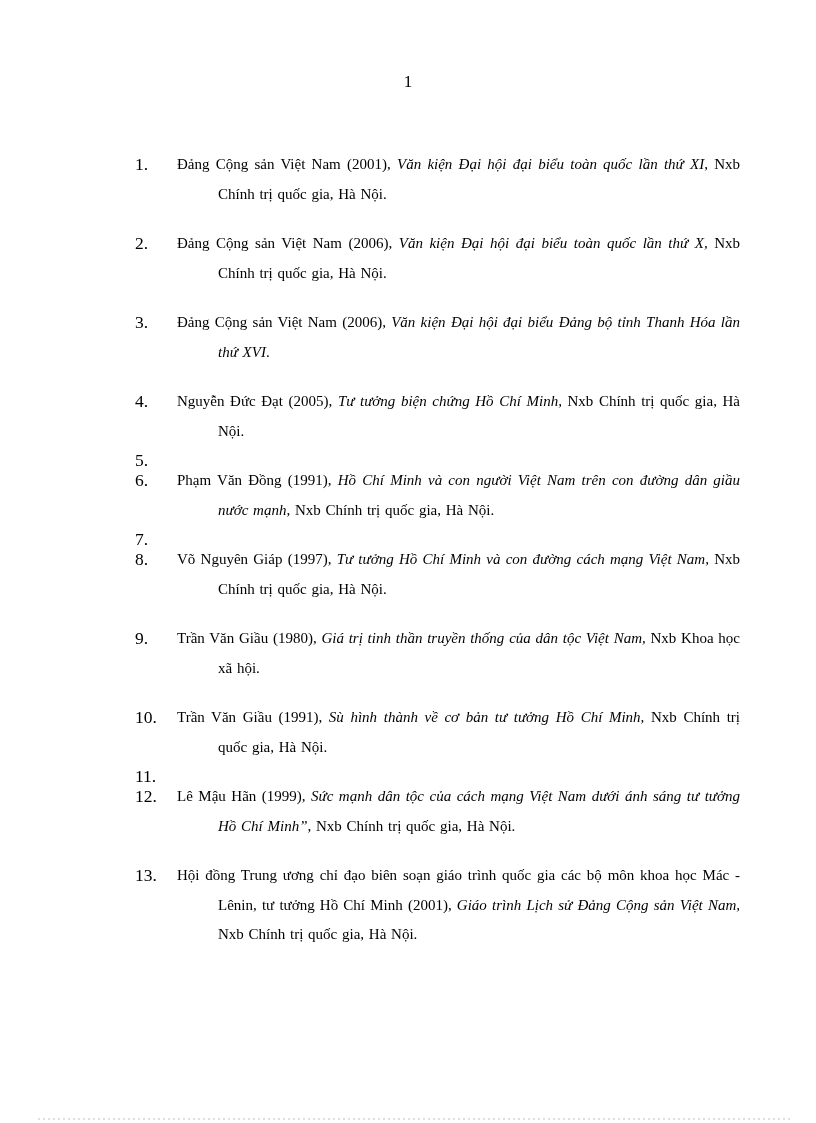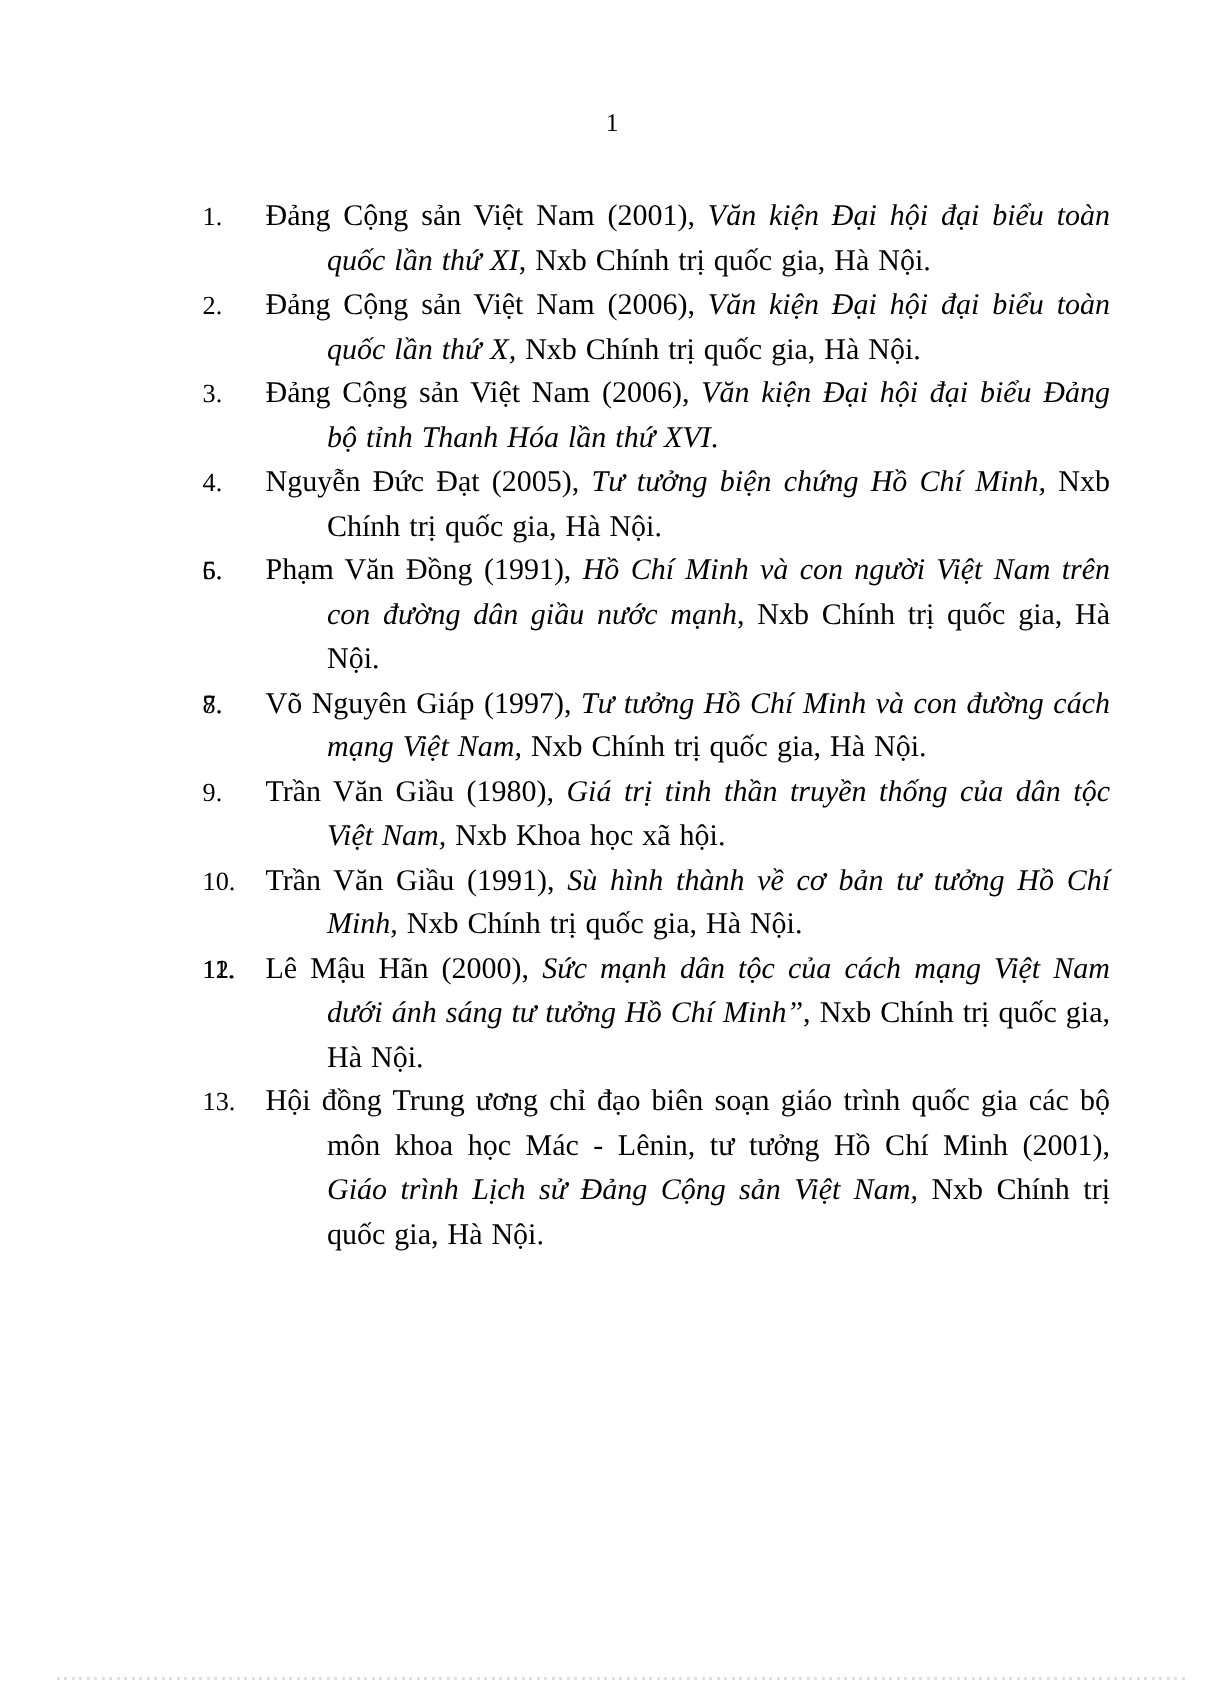--- a/index.html
+++ b/index.html
@@ -38,23 +38,24 @@
     position: absolute;
     left: 0;
     top: 0;
     font-size: 17.5px;
     line-height: 29.5px;
   }
   .ref-text {
     margin-left: 83px;
     text-indent: -41px;
     text-align: justify;
-    font-size: 20px;
+    font-size: 15px;
     line-height: 29.5px;
     word-spacing: 1px;
+    margin-top: 20px;
   }
   .seg-italic {
     font-style: italic;
   }
   .seg-roman {
     font-style: normal;
   }
   .bottom-dotted-line {
     position: absolute;
     left: 38px;
@@ -116,21 +117,21 @@
       </div>
       <div class="ref-item">
         <span class="ref-num">10.</span>
         <div class="ref-text"><span class="seg-roman">Trần Văn Giầu (1991), </span><span class="seg-italic">Sù hình thành về cơ bản tư tưởng Hồ Chí Minh,</span><span class="seg-roman"> Nxb Chính trị quốc gia, Hà Nội.</span></div>
       </div>
       <div class="ref-item">
         <span class="ref-num">11.</span>
       </div>
       <div class="ref-item">
         <span class="ref-num">12.</span>
-        <div class="ref-text"><span class="seg-roman">Lê Mậu Hãn (2000), </span><span class="seg-italic">Sức mạnh dân tộc của cách mạng Việt Nam dưới ánh sáng tư tưởng Hồ Chí Minh”</span><span class="seg-roman">, Nxb Chính trị quốc gia, Hà Nội.</span></div>
+        <div class="ref-text"><span class="seg-roman">Lê Mậu Hãn (1999), </span><span class="seg-italic">Sức mạnh dân tộc của cách mạng Việt Nam dưới ánh sáng tư tưởng Hồ Chí Minh”</span><span class="seg-roman">, Nxb Chính trị quốc gia, Hà Nội.</span></div>
       </div>
       <div class="ref-item">
         <span class="ref-num">13.</span>
         <div class="ref-text"><span class="seg-roman">Hội đồng Trung ương chỉ đạo biên soạn giáo trình quốc gia các bộ môn khoa học Mác - Lênin, tư tưởng Hồ Chí Minh (2001), </span><span class="seg-italic">Giáo trình Lịch sử Đảng Cộng sản Việt Nam,</span><span class="seg-roman"> Nxb Chính trị quốc gia, Hà Nội.</span></div>
       </div>
     </div>
 
   <div class="bottom-dotted-line"></div>
 </div>
 

